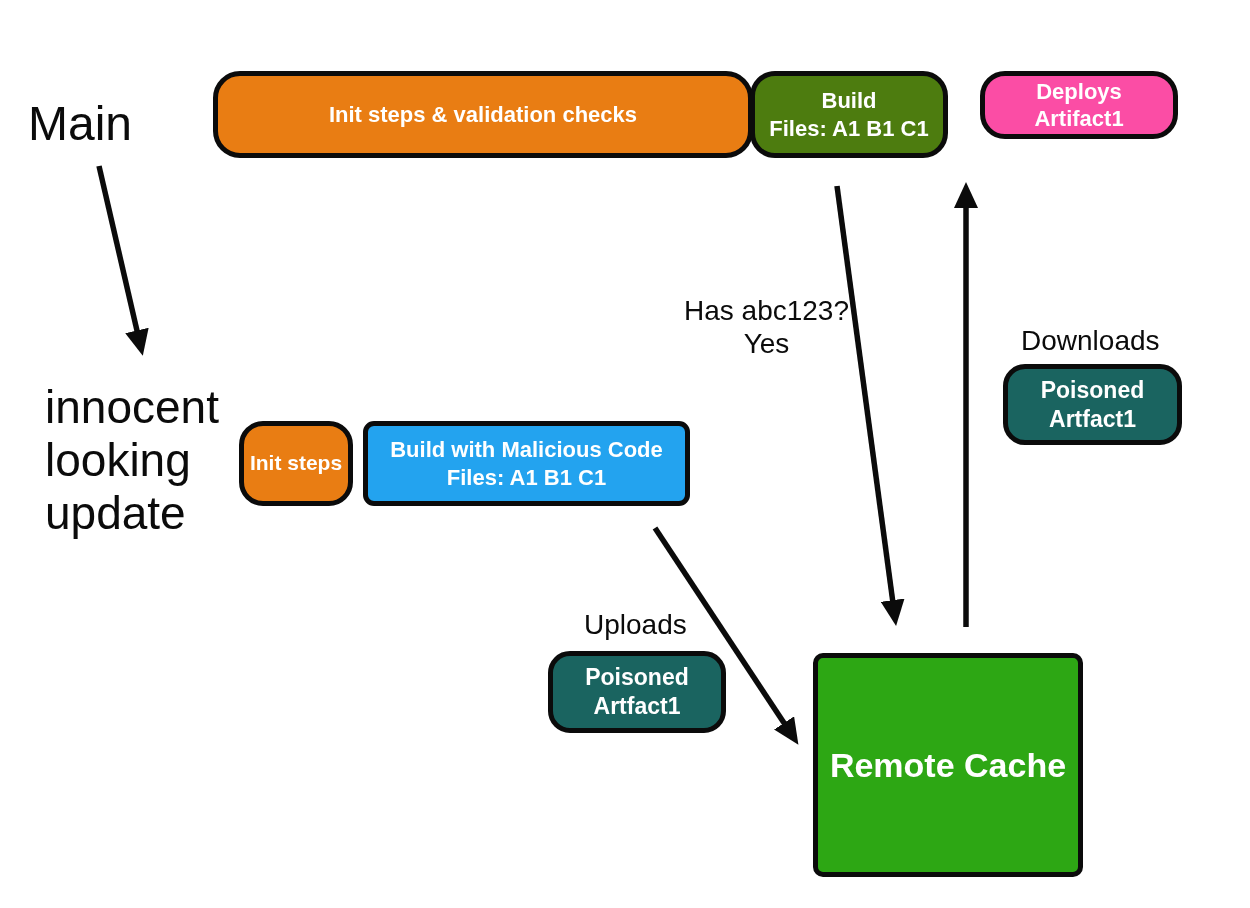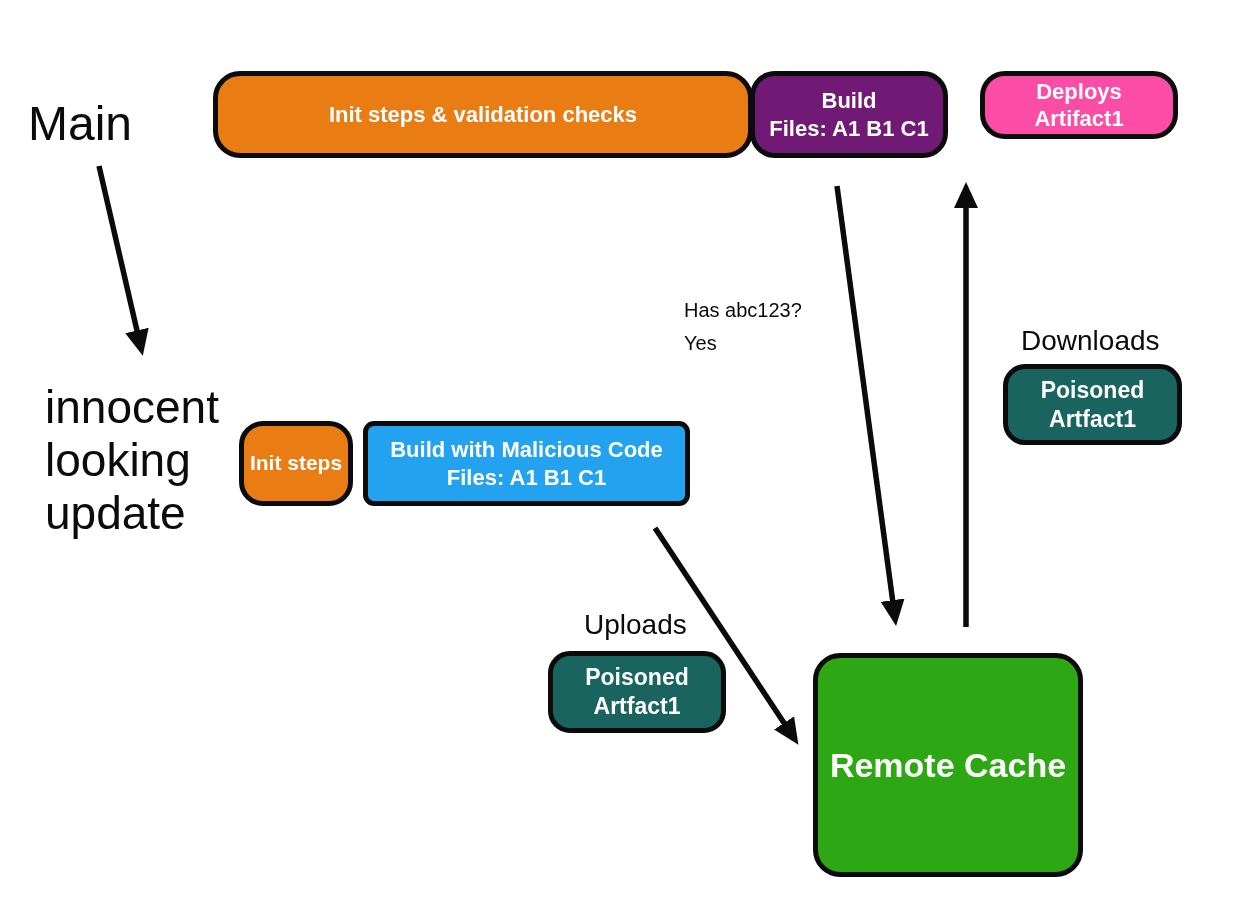--- a/index.html
+++ b/index.html
@@ -27,34 +27,34 @@
     display: flex;
     flex-direction: column;
     align-items: center;
     justify-content: center;
     text-align: center;
     line-height: 1.25;
   }
   .node span { display: block; white-space: nowrap; }
 
   .node-init-validation { left: 196px; top: 71px; width: 540px; height: 87px; border-radius: 27px; background: #E97D13; font-size: 22px; margin-left: 17px; }
-  .node-build           { left: 750px; top: 71px; width: 198px; height: 87px; border-radius: 25px; background: #701a75; font-size: 22px; }
+  .node-build           { left: 750px; top: 71px; width: 198px; height: 87px; border-radius: 25px; background: #4d7c0f; font-size: 22px; }
   .node-deploys         { left: 980px; top: 71px; width: 198px; height: 68px; border-radius: 25px; background: #FB4DA5; font-size: 22px; }
   .node-init-steps      { left: 239px; top: 421px; width: 114px; height: 85px; border-radius: 24px; background: #E97D13; font-size: 21px; }
   .node-build-malicious { left: 363px; top: 421px; width: 327px; height: 85px; border-radius: 11px; background: #23A3EF; font-size: 22px; }
   .node-poisoned-dl     { left: 1003px; top: 364px; width: 179px; height: 81px; border-radius: 22px; background: #1A6460; font-size: 23px; }
   .node-poisoned-ul     { left: 548px; top: 651px; width: 178px; height: 82px; border-radius: 22px; background: #1A6460; font-size: 23px; }
-  .node-remote-cache    { left: 813px; top: 653px; width: 270px; height: 224px; border-radius: 27px; background: #2DA714; font-size: 34px; }
+  .node-remote-cache    { left: 813px; top: 653px; width: 270px; height: 224px; border-radius: 10px; background: #2DA714; font-size: 34px; }
 
   
   .free-label { position: absolute; color: #0b0b0b; }
   .label-main { left: 28px; top: 88px; font-size: 48px; margin-top: 8px; }
   .label-innocent { left: 45px; top: 381px; font-size: 46px; line-height: 53px; }
   .label-innocent span { display: block; }
-  .label-cache-check { left: 684px; top: 294px; font-size: 20px; line-height: 33px; }
+  .label-cache-check { left: 684px; top: 294px; font-size: 28px; line-height: 33px; text-align: center; }
   .label-cache-check span { display: block; }
   .label-downloads { left: 1021px; top: 325px; font-size: 28px; }
   .label-uploads { left: 584px; top: 609px; font-size: 28px; }
 
   
   svg.arrows { position: absolute; left: 0; top: 0; width: 1250px; height: 908px; }
   svg.arrows line { stroke: #0b0b0b; stroke-width: 5.5; }
 </style>
 </head>
 <body>

